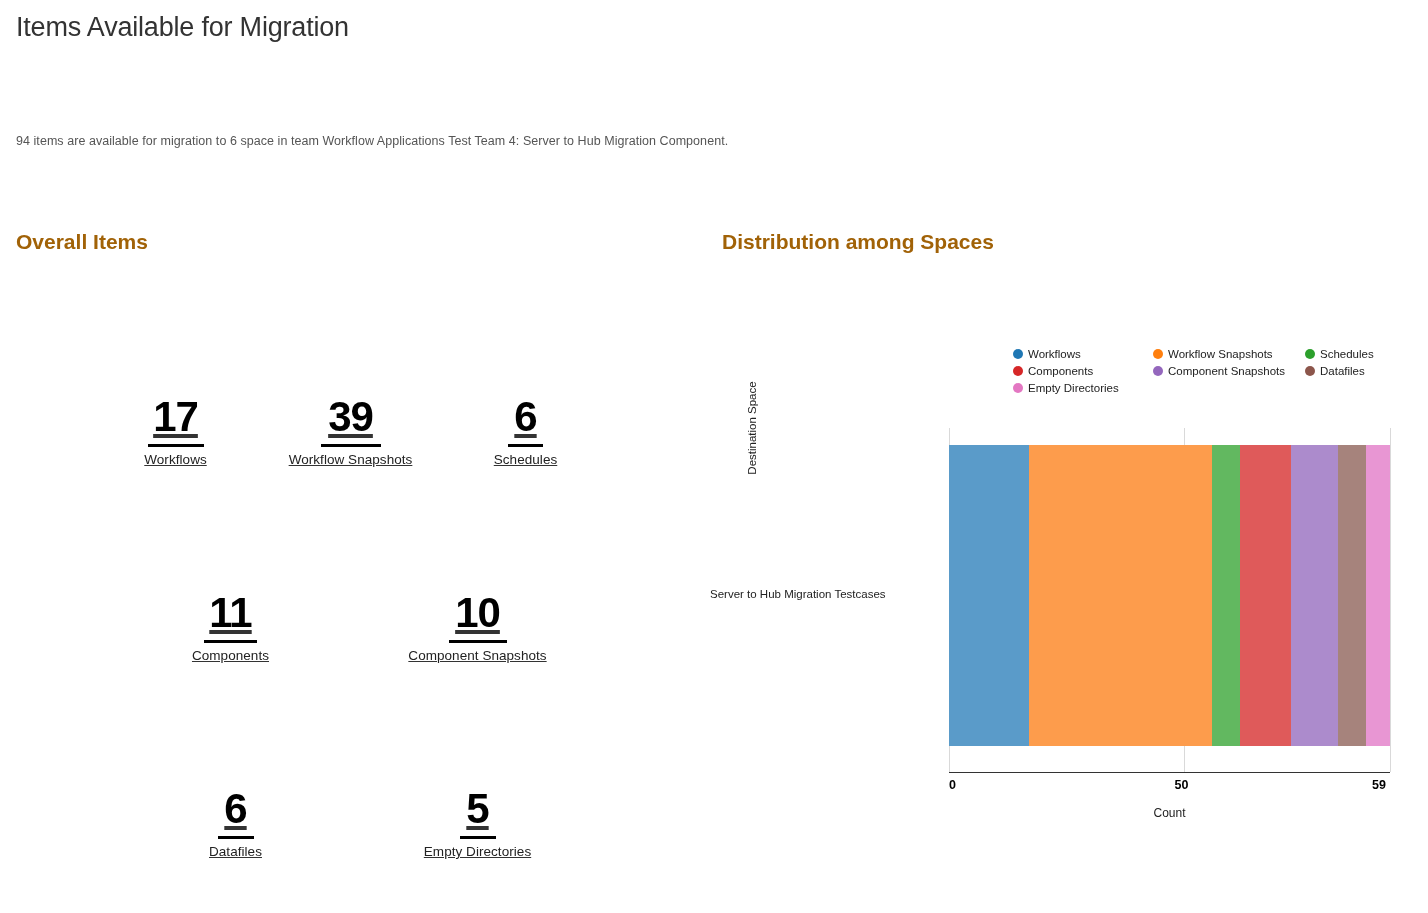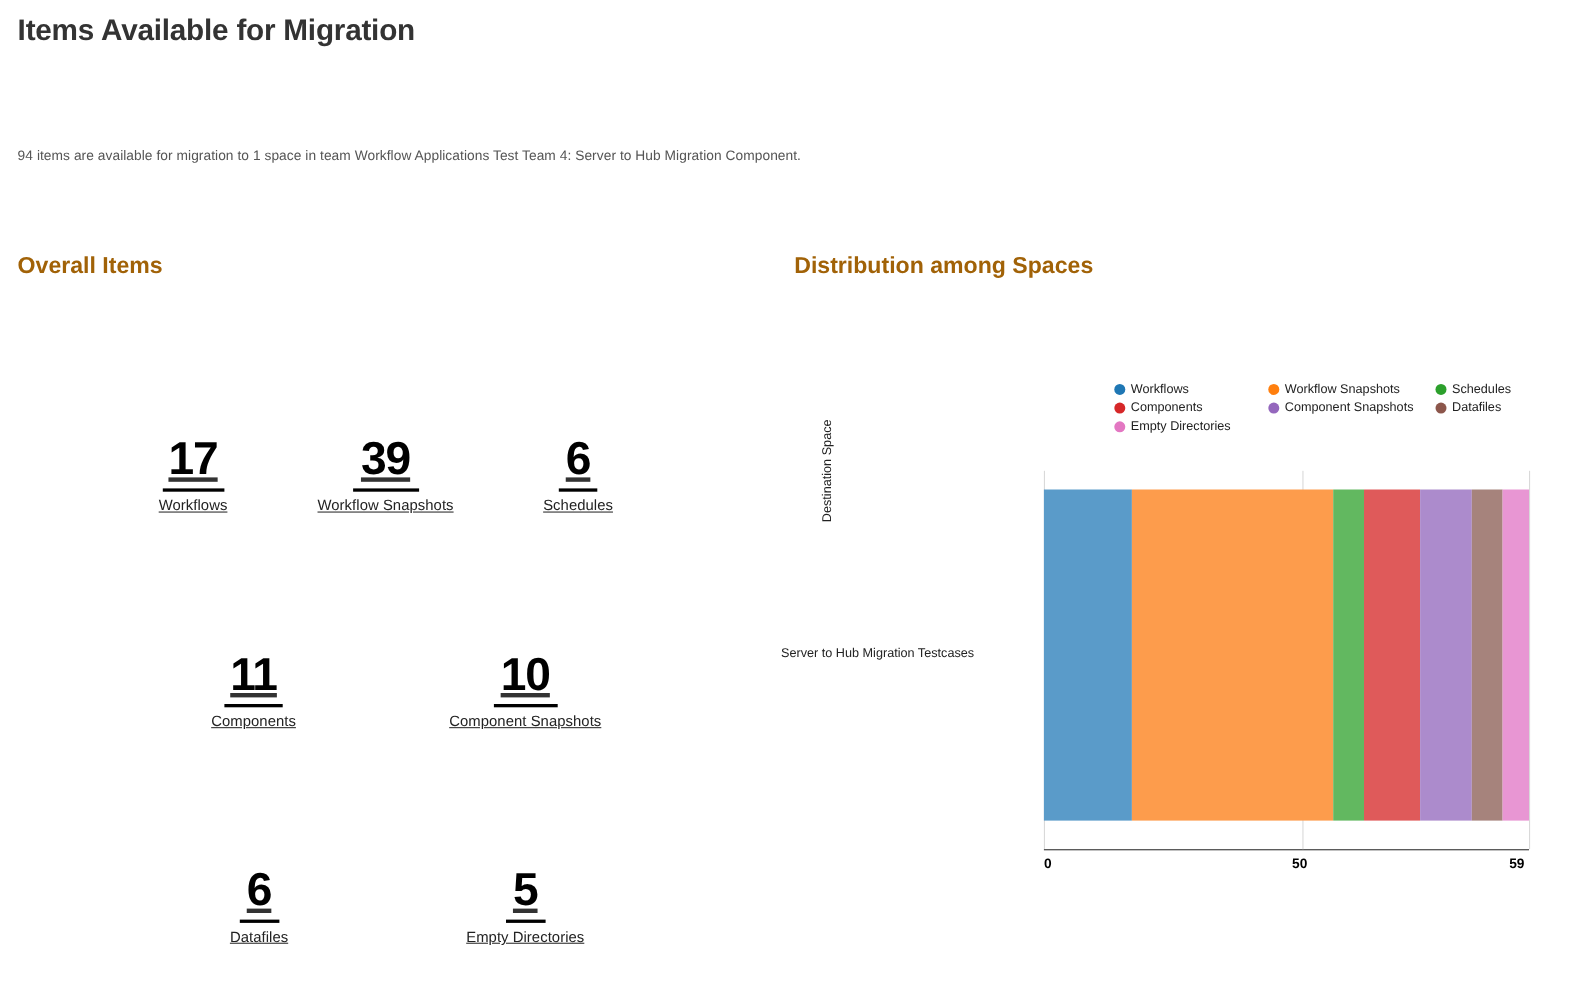--- a/index.html
+++ b/index.html
@@ -16,21 +16,21 @@
     position: relative;
     overflow: hidden;
   }
 
   
   #page-title {
     position: absolute;
     left: 16px;
     top: 12px;
     font-size: 27px;
-    font-weight: bold;
+    font-weight: normal;
     color: #333333;
     letter-spacing: -0.2px;
     white-space: nowrap;
   }
 
   #subtitle {
     position: absolute;
     left: 16px;
     top: 134px;
     font-size: 12.5px;
@@ -220,21 +220,21 @@
     text-align: center;
     font-size: 12px;
     color: #222222;
   }
 </style>
 </head>
 <body>
 
 <div id="page-title">Items Available for Migration</div>
 
-<div id="subtitle"><span>94 items are available for migration to 1 space in team </span><span class="team-link">Workflow Applications Test Team 4</span><span>: Server to Hub Migration Component.</span></div>
+<div id="subtitle"><span>94 items are available for migration to 6 space in team </span><span class="team-link">Workflow Applications Test Team 4</span><span>: Server to Hub Migration Component.</span></div>
 
 <div class="section-heading" id="overall-heading">Overall Items</div>
 
 <div id="stats-region">
 
   <div class="stat-row" id="stat-row-0">
     <div class="stat-cell" style="width:175px;margin-left:88px;">
       <div class="stat-value">17</div>
       <div class="stat-rule" style="width:56px;"></div>
       <div class="stat-label">Workflows</div>
@@ -332,15 +332,16 @@
         <div class="bar-seg" title="Components: 11" style="width: 51.6064px; background: rgb(223, 90, 90);"></div>
         <div class="bar-seg" title="Component Snapshots: 10" style="width: 46.9149px; background: rgb(172, 139, 204);"></div>
         <div class="bar-seg" title="Datafiles: 6" style="width: 28.1489px; background: rgb(166, 131, 124);"></div>
         <div class="bar-seg" title="Empty Directories: 5" style="width: 23.4574px; background: rgb(232, 150, 211);"></div>
       </div>
     <div id="xticks">
         <div class="xtick-label" style="left: 0px;">0</div>
         <div class="xtick-label" style="left: 225.574px;">50</div>
         <div class="xtick-label" style="left: 423px;">59</div>
       </div>
+    <div id="x-axis-title">Count</div>
   </div>
 
 </div>
 
 </body></html>

